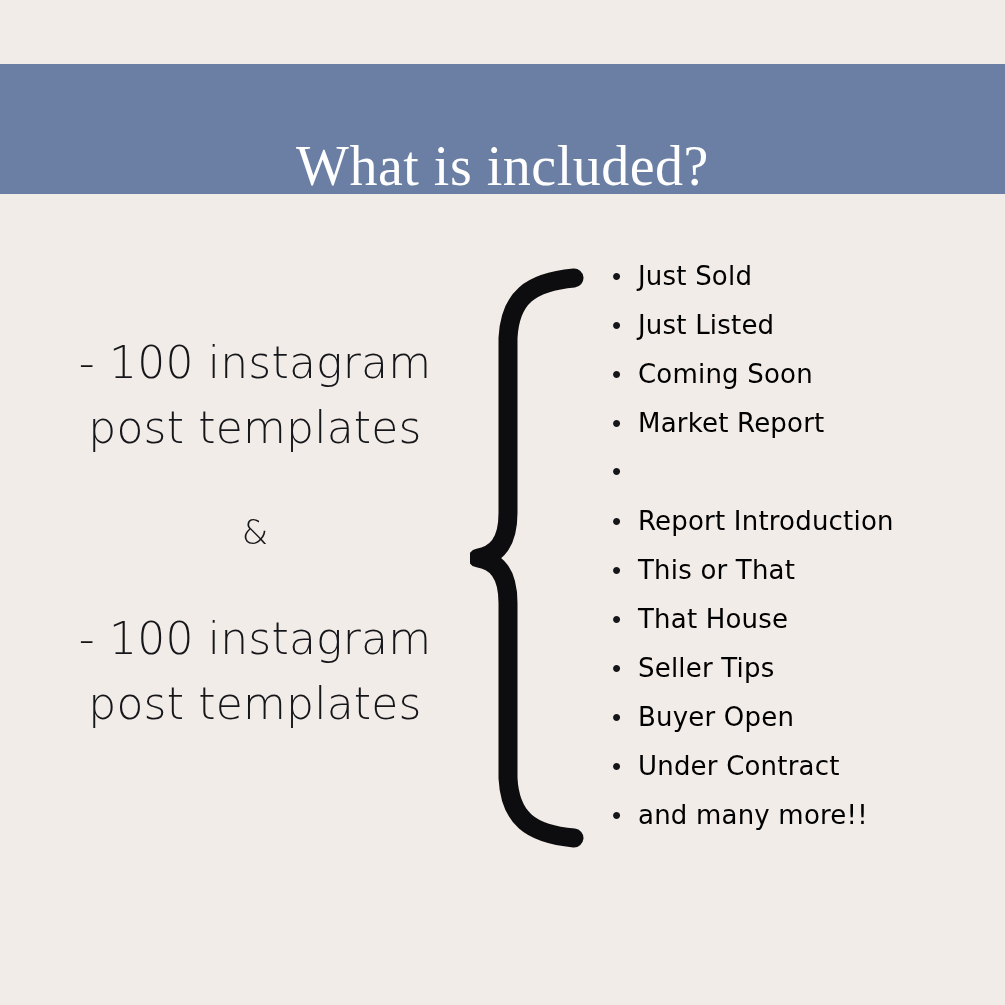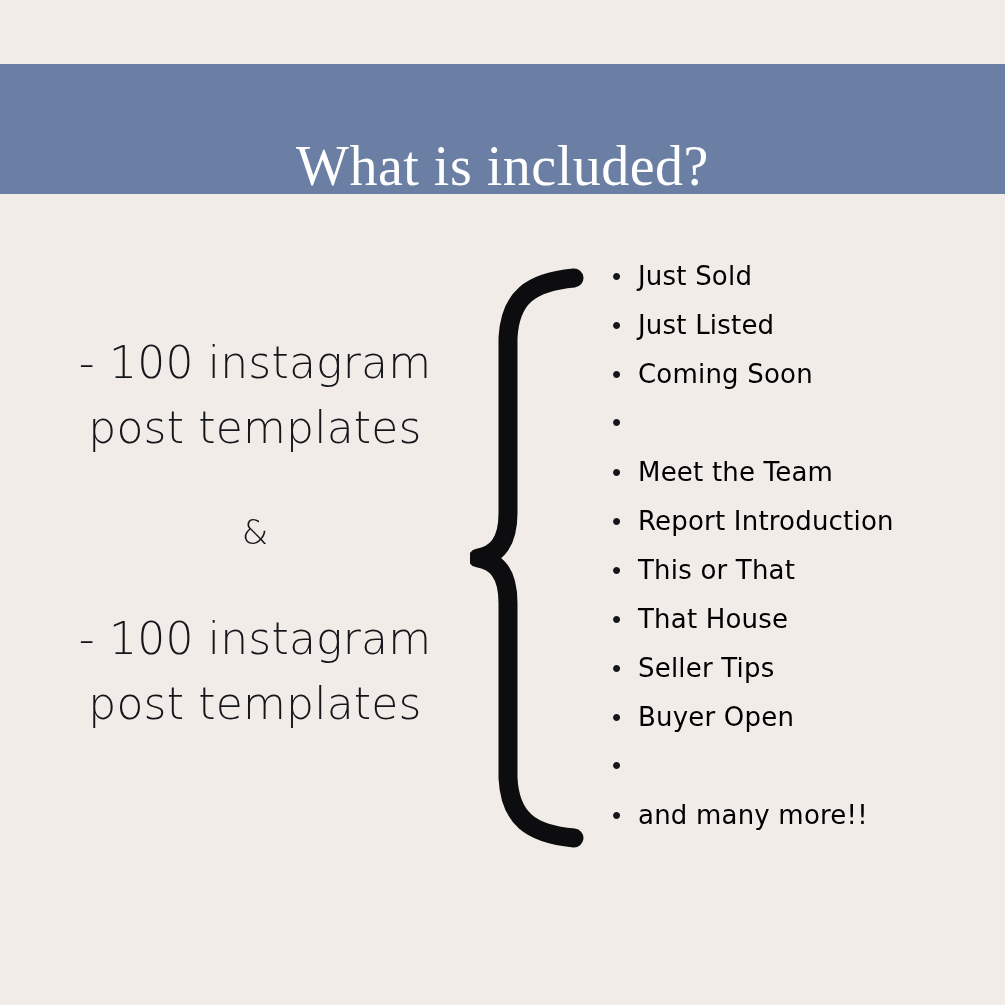--- a/index.html
+++ b/index.html
@@ -129,24 +129,24 @@
     <div class="bullet-row">
       <span class="bullet-dot">•</span>
       <span class="bullet-text">Just Listed</span>
     </div>
     <div class="bullet-row">
       <span class="bullet-dot">•</span>
       <span class="bullet-text">Coming Soon</span>
     </div>
     <div class="bullet-row">
       <span class="bullet-dot">•</span>
+      <span class="bullet-text">Market Report</span>
     </div>
     <div class="bullet-row">
       <span class="bullet-dot">•</span>
-      <span class="bullet-text">Meet the Team</span>
     </div>
     <div class="bullet-row">
       <span class="bullet-dot">•</span>
       <span class="bullet-text">Report Introduction</span>
     </div>
     <div class="bullet-row">
       <span class="bullet-dot">•</span>
       <span class="bullet-text">This or That</span>
     </div>
     <div class="bullet-row">
@@ -156,20 +156,21 @@
     <div class="bullet-row">
       <span class="bullet-dot">•</span>
       <span class="bullet-text">Seller Tips</span>
     </div>
     <div class="bullet-row">
       <span class="bullet-dot">•</span>
       <span class="bullet-text">Buyer Open</span>
     </div>
     <div class="bullet-row">
       <span class="bullet-dot">•</span>
+      <span class="bullet-text">Under Contract</span>
     </div>
     <div class="bullet-row">
       <span class="bullet-dot">•</span>
       <span class="bullet-text">and many more!!</span>
     </div>
   </div>
 
 </div>
 
 </body></html>

